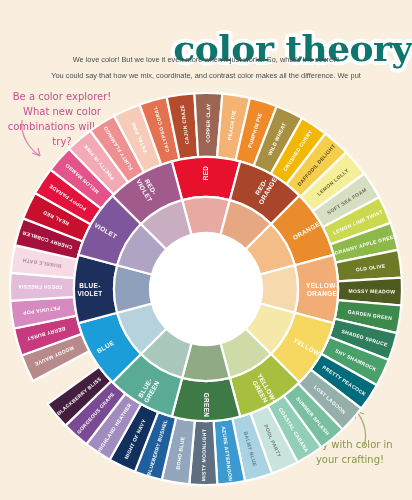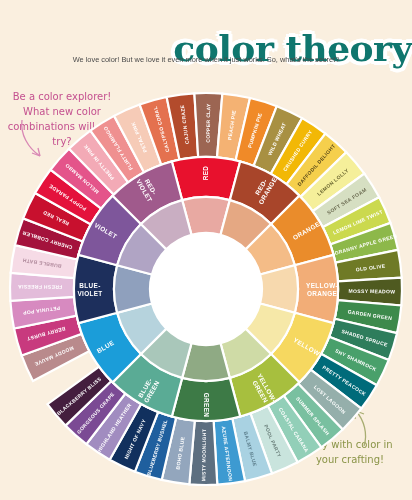--- a/index.html
+++ b/index.html
@@ -69,20 +69,21 @@
 </style>
 </head>
 <body>
 
 <div id="page">
 
   <h1 class="title">color theory</h1>
 
   <div class="intro">
     <p>We love color! But we love it even more when it just works. So, what's the secret?</p>
+    <p>You could say that how we mix, coordinate, and contrast color makes all the difference. We put</p>
   </div>
 
   <div class="note note-left">Be a color explorer! What new color combinations will you try?</div>
   <svg class="arrow arrow-left" width="36" height="44" viewBox="0 0 36 44">
     <path d="M4 2 C2 16, 10 30, 22 38" fill="none" stroke="#d887b4" stroke-width="1.3"></path>
     <path d="M22 38 L14 35 M22 38 L20 30" fill="none" stroke="#d887b4" stroke-width="1.3"></path>
   </svg>
 
   <div class="note note-right">Play with color in your crafting!</div>
   <svg class="arrow arrow-right" width="30" height="40" viewBox="0 0 30 40">

